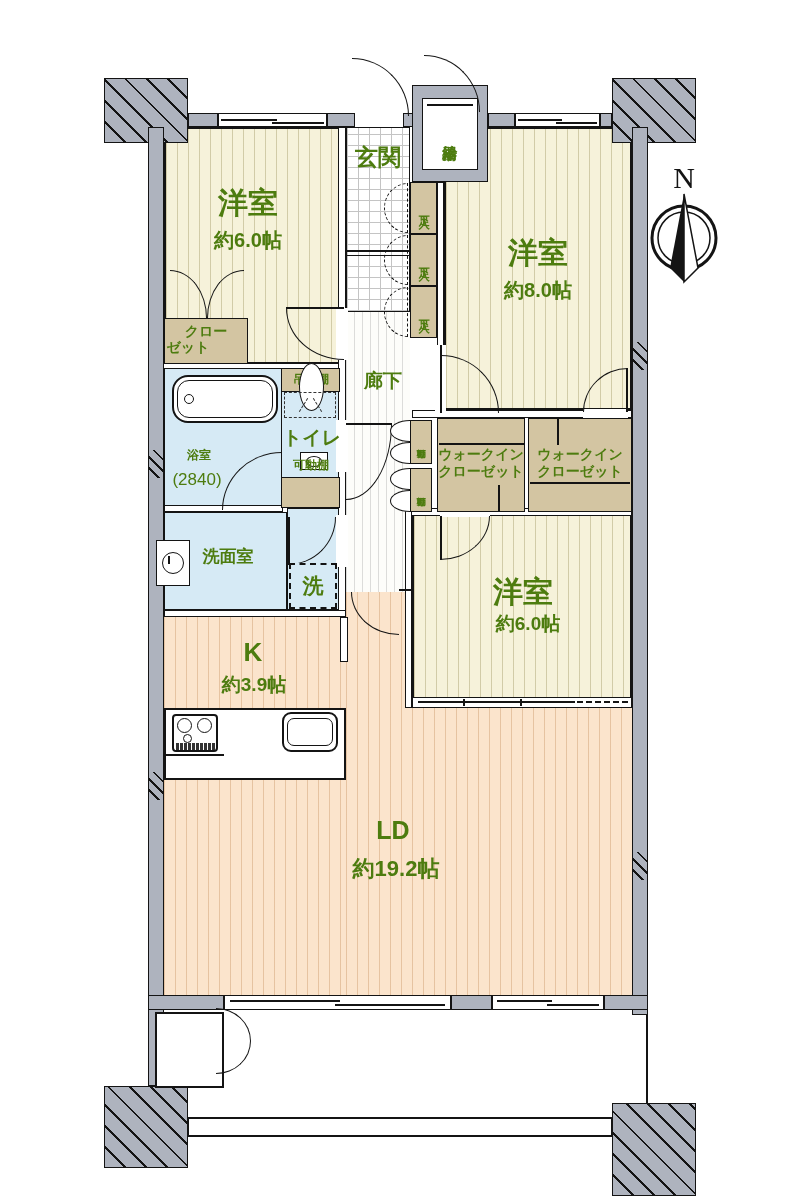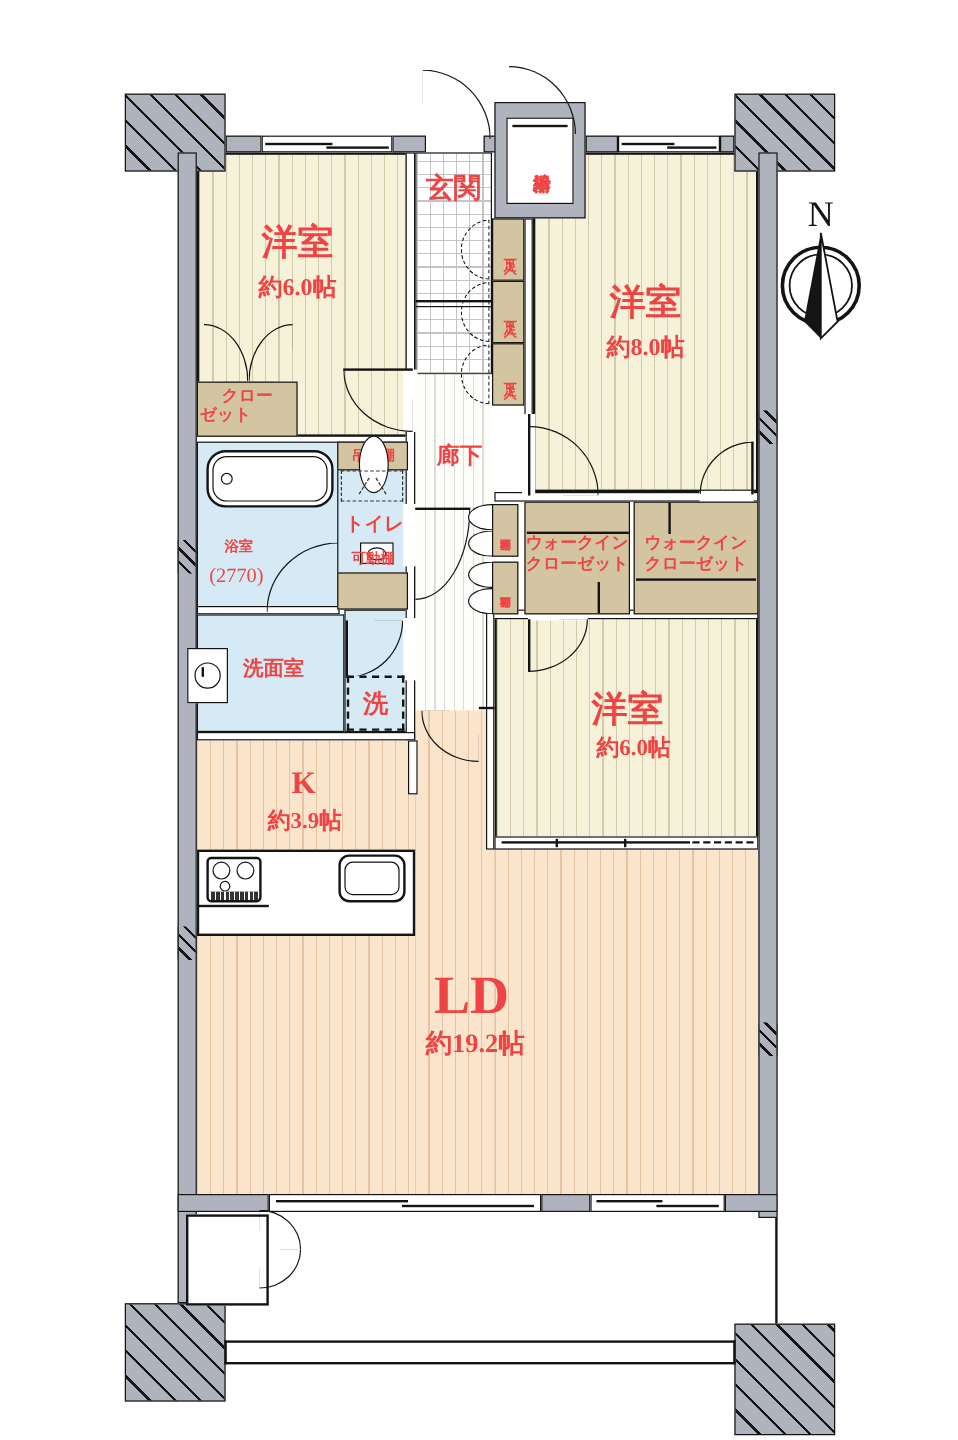--- a/index.html
+++ b/index.html
@@ -32,21 +32,21 @@
   .arc.tl{border-top-width:1.8px;border-left-width:1.8px;border-top-left-radius:100% 100%;}
   .arc.br{border-bottom-width:1.8px;border-right-width:1.8px;border-bottom-right-radius:100% 100%;}
   .arc.bl{border-bottom-width:1.8px;border-left-width:1.8px;border-bottom-left-radius:100% 100%;}
   .halfL{border:1.8px solid #141414;border-right:0;
          border-top-left-radius:100% 50%;border-bottom-left-radius:100% 50%;background:#fff;}
   .halfL.dashed{border-style:dashed;background:transparent;border-width:1.5px;}
   .line{background:#141414;}
   .dline{border-top:2px dashed #141414;background:transparent;}
   
   .lbl{position:absolute;transform:translate(-50%,-50%);white-space:nowrap;
-       font-weight:bold;color:#ef4444;text-align:right;line-height:1.15;font-family:Liberation Serif, serif;}
+       font-weight:bold;color:#4d7c0f;text-align:right;line-height:1.15;}
   .vert{writing-mode:vertical-rl;text-orientation:upright;letter-spacing:1px;}
   .fix{background:#fff;border:2px solid #141414;}
   .thin{border-width:1.5px;}
 </style>
 </head>
 <body>
 
 <div id="plan">
 
   <div class="abs cream" style="left:164px;top:127px;width:176px;height:237px;"></div>
@@ -158,30 +158,30 @@
   <div class="abs lbl" style="left:538px;top:290px;font-size:20px;">約8.0帖</div>
   <div class="abs arc tr" style="left:441px;top:355px;width:58px;height:58px;"></div>
   <div class="abs line" style="left:440px;top:345px;width:2px;height:68px;"></div>
   <div class="abs arc tl" style="left:583px;top:368px;width:45px;height:44px;"></div>
   <div class="abs line" style="left:626px;top:368px;width:2px;height:44px;"></div>
 
   <div class="abs fix" style="left:172px;top:375px;width:106px;height:48px;border-radius:16px;"></div>
   <div class="abs fix thin" style="left:177px;top:380px;width:96px;height:38px;border-radius:12px;"></div>
   <div class="abs fix thin" style="left:184px;top:394px;width:10px;height:10px;border-radius:50%;"></div>
   <div class="abs lbl" style="left:199px;top:456px;font-size:12px;">浴室</div>
-  <div class="abs lbl" style="left:197px;top:480px;font-size:17px;font-weight:normal;">(2770)</div>
+  <div class="abs lbl" style="left:197px;top:480px;font-size:17px;font-weight:normal;">(2840)</div>
   <div class="abs arc tl" style="left:222px;top:452px;width:60px;height:58px;"></div>
 
   <div class="abs tan" style="left:281px;top:368px;width:59px;height:24px;"></div>
   <div class="abs lbl" style="left:311px;top:380px;font-size:12px;">吊戸棚</div>
   <div class="abs" style="left:299px;top:363px;width:25px;height:48px;border:1.8px solid #141414;border-radius:50%;background:#fff;"></div>
   <div class="abs" style="left:284px;top:392px;width:52px;height:26px;border:1.5px dashed #333;"></div>
   <div class="abs" style="left:303px;top:397px;width:1px;height:16px;border-left:1.5px dashed #333;transform:rotate(32deg);"></div>
   <div class="abs" style="left:317px;top:397px;width:1px;height:16px;border-left:1.5px dashed #333;transform:rotate(-32deg);"></div>
-  <div class="abs lbl" style="left:312px;top:438px;font-size:16px;">トイレ</div>
+  <div class="abs lbl" style="left:312px;top:438px;font-size:19px;">トイレ</div>
   <div class="abs fix thin" style="left:300px;top:452px;width:28px;height:18px;"></div>
   <div class="abs" style="left:306px;top:456px;width:16px;height:11px;border:1.5px solid #141414;border-radius:50%;background:#fff;"></div>
   <div class="abs arc br" style="left:346px;top:424px;width:46px;height:76px;"></div>
   <div class="abs line" style="left:346px;top:423px;width:46px;height:2px;"></div>
 
   <div class="abs tan" style="left:281px;top:477px;width:59px;height:31px;"></div>
   <div class="abs lbl" style="left:311px;top:466px;font-size:12px;">可動棚</div>
 
   <div class="abs lbl" style="left:228px;top:557px;font-size:17px;">洗面室</div>
   <div class="abs fix thin" style="left:156px;top:540px;width:34px;height:46px;"></div>
@@ -228,21 +228,21 @@
   <div class="abs lbl" style="left:254px;top:685px;font-size:19px;">約3.9帖</div>
   <div class="abs fix" style="left:164px;top:708px;width:182px;height:72px;"></div>
   <div class="abs fix" style="left:172px;top:714px;width:46px;height:38px;border-radius:4px;"></div>
   <div class="abs" style="left:177px;top:718px;width:15px;height:15px;border:1.8px solid #141414;border-radius:50%;background:#fff;"></div>
   <div class="abs" style="left:197px;top:718px;width:15px;height:15px;border:1.8px solid #141414;border-radius:50%;background:#fff;"></div>
   <div class="abs" style="left:183px;top:734px;width:9px;height:9px;border:1.5px solid #141414;border-radius:50%;background:#fff;"></div>
   <div class="abs" style="left:175px;top:743px;width:40px;height:7px;background:#333;background-image:repeating-linear-gradient(90deg,#fff 0 1px,transparent 1px 4px);"></div>
   <div class="abs line" style="left:164px;top:754px;width:60px;height:2px;"></div>
   <div class="abs fix" style="left:282px;top:712px;width:56px;height:40px;border-radius:9px;"></div>
   <div class="abs fix thin" style="left:287px;top:718px;width:46px;height:28px;border-radius:7px;"></div>
-  <div class="abs lbl" style="left:393px;top:830px;font-size:45px;">LD</div>
+  <div class="abs lbl" style="left:393px;top:830px;font-size:25px;">LD</div>
   <div class="abs lbl" style="left:396px;top:869px;font-size:22px;">約19.2帖</div>
 
   <svg class="abs" style="left:640px;top:150px;" width="90" height="140" viewBox="0 0 90 140">
     <text x="44" y="38" text-anchor="middle" font-family="Liberation Serif,serif" font-size="30" fill="#141414">N</text>
     <circle cx="44" cy="88" r="32" fill="none" stroke="#141414" stroke-width="3"></circle>
     <circle cx="44" cy="88" r="26" fill="none" stroke="#141414" stroke-width="1.5"></circle>
     <polygon points="44,44 30,118 44,132" fill="#141414"></polygon>
     <polygon points="44,44 58,118 44,132" fill="#fff" stroke="#141414" stroke-width="1.5"></polygon>
   </svg>
 

